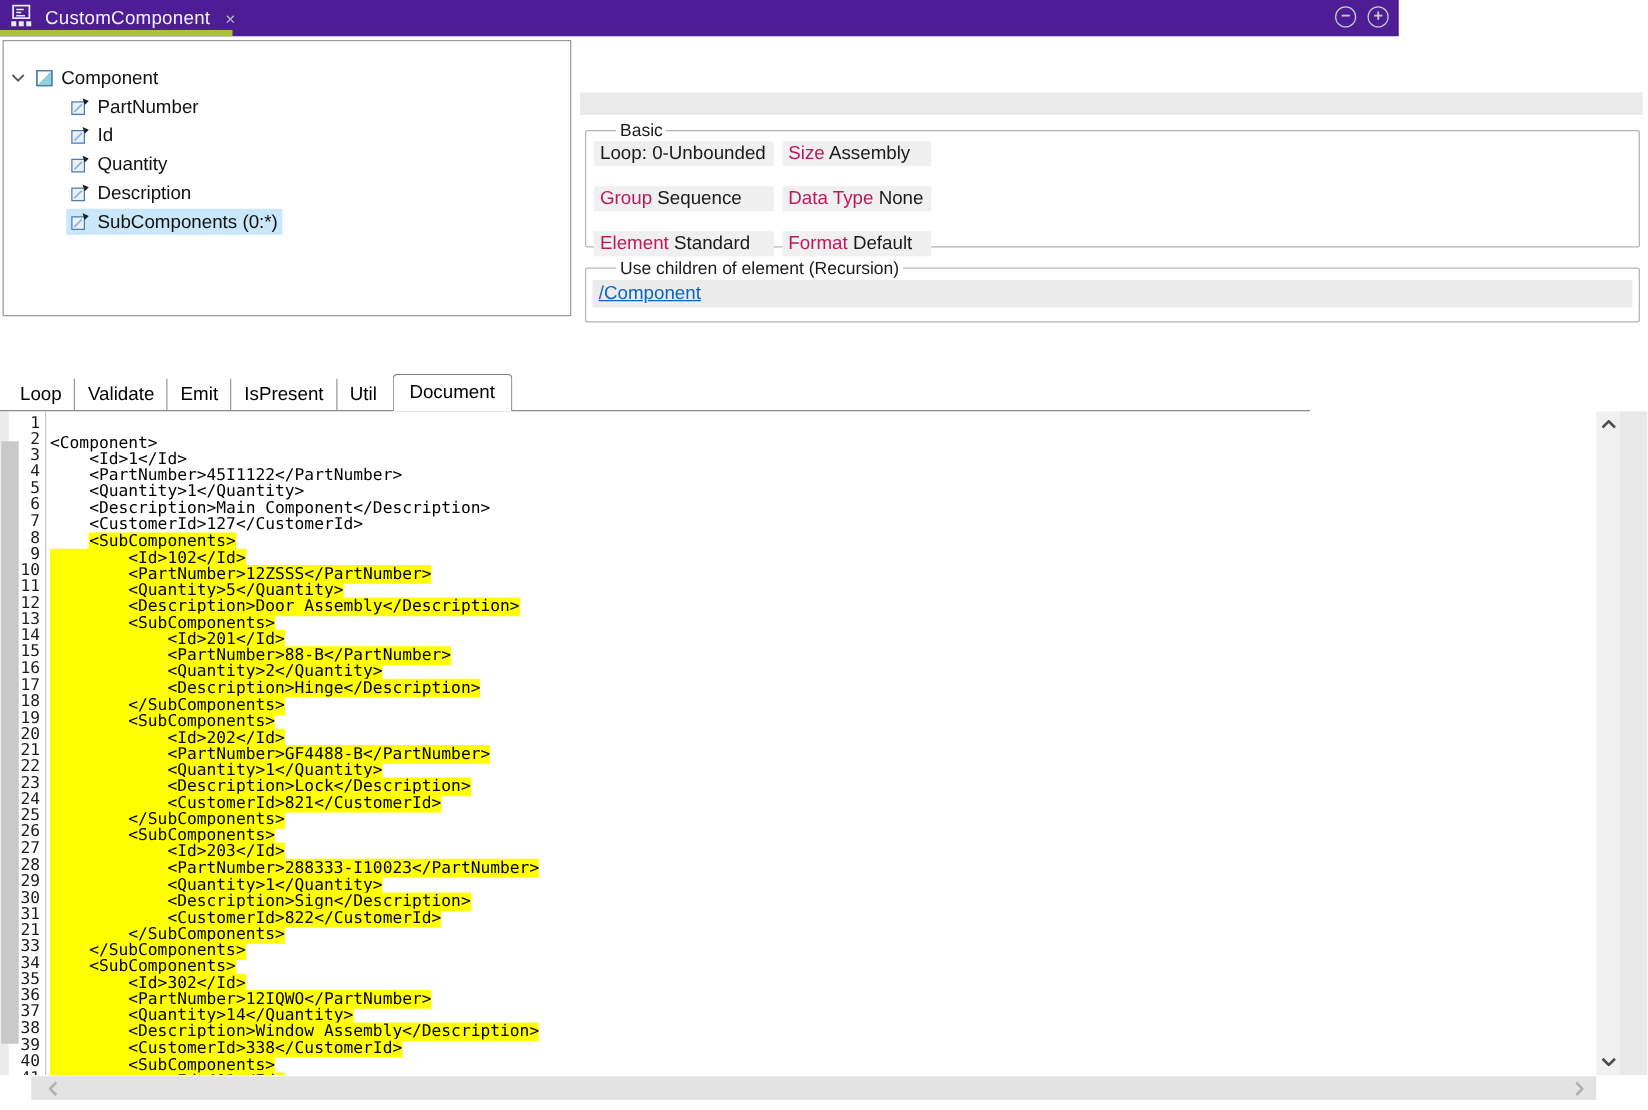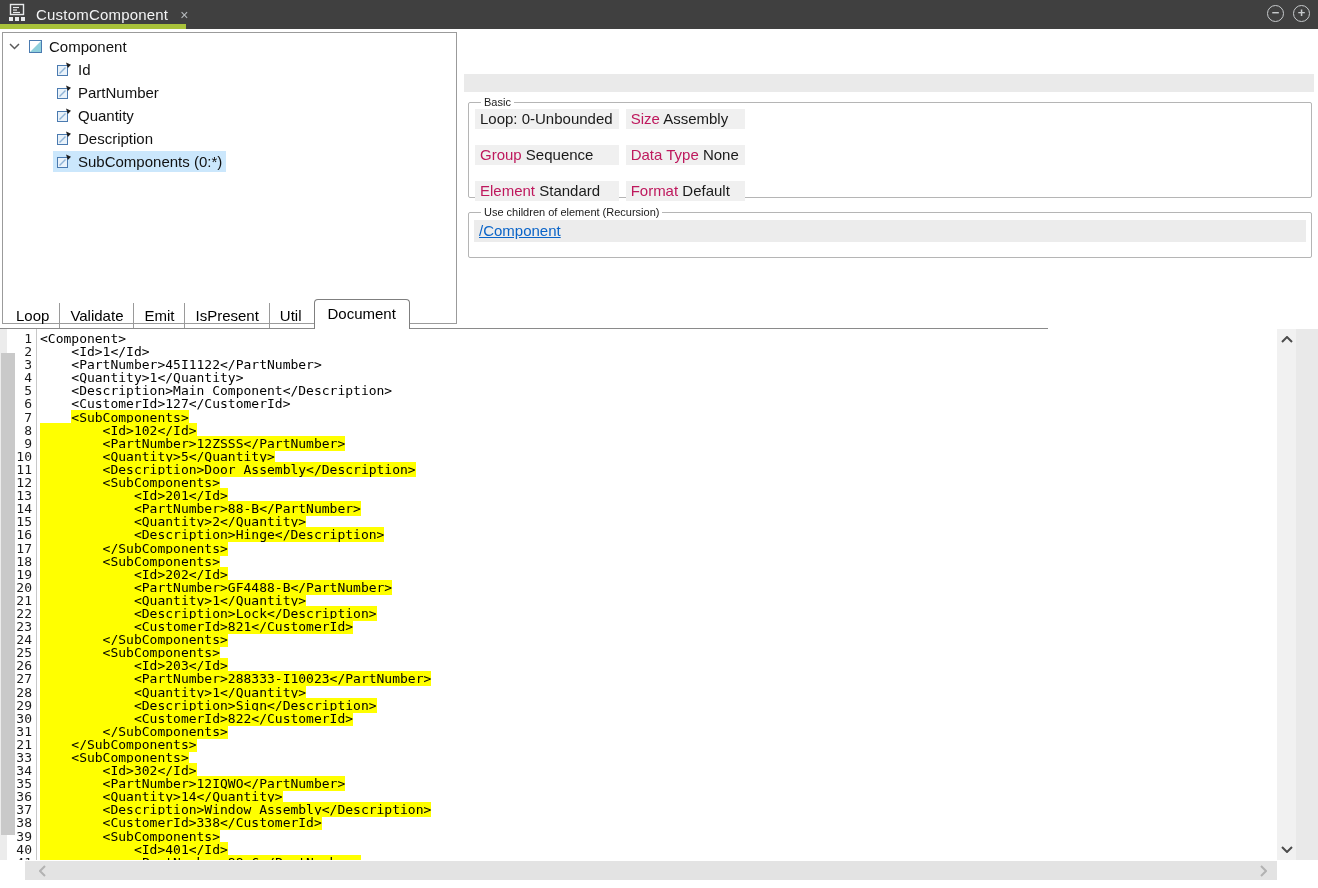--- a/index.html
+++ b/index.html
@@ -3,48 +3,48 @@
 <meta charset="utf-8">
 <style>
   * { box-sizing: border-box; }
   html,body { margin:0; padding:0; }
   body {
     width:1318px; height:888px; position:relative; overflow:hidden;
     background:#ffffff; font-family:"Liberation Sans", sans-serif; color:#1a1a1a;
   }
 
   
-  #titlebar { position:absolute; left:0; top:0; width:1318px; height:29px; background:#404040; }
+  #titlebar { position:absolute; left:0; top:0; width:1119px; height:29px; background:#4c1d95; }
   #titlebar .tab { position:absolute; left:0; top:0; height:29px; display:flex; align-items:center; padding:0 10px 0 7px; cursor:default; }
   #titlebar .tab-label { color:#f2f3f4; font-size:15px; margin-left:9px; letter-spacing:.2px; }
   #titlebar .tab-close { color:#b7bbbe; font-size:14px; margin-left:12px; }
   #titlebar .accent { position:absolute; left:0; bottom:0; width:186px; height:5px; background:#a9c23a; }
   #win-btns { position:absolute; right:8px; top:5px; display:flex; gap:9px; }
   .circle-btn { width:17px; height:17px; border:1.4px solid #c7cacc; border-radius:50%; color:#c7cacc;
     font-size:13px; line-height:13px; text-align:center; font-weight:bold; }
 
   
-  #tree-panel { position:absolute; left:2px; top:32px; width:455px; height:292px; background:#fff;
-    border:1px solid #9b9b9b; overflow:hidden; padding-top:2px; }
+  #tree-panel { position:absolute; left:2px; top:32px; width:455px; height:221px; background:#fff;
+    border:1px solid #9b9b9b; overflow:hidden; padding-top:18px; }
   .trow { height:23px; display:flex; align-items:center; padding-left:6px; }
   .trow.child { padding-left:50px; }
   .trow .chev { width:16px; display:flex; align-items:center; }
   .row-inner { display:flex; align-items:center; gap:6px; padding:2px 4px 2px 3px; }
   .row-inner.sel { background:#cbe7fc;justify-content:flex-end; }
   .trow .lbl { font-size:15px; color:#111; white-space:nowrap; }
 
   
   #right-panel { position:absolute; left:464px; top:32px; width:852px; height:258px; }
   #path-box { position:absolute; left:0; top:2px; width:850px; height:32px; background:#fff;
     border:1px solid #a6a6a6; font-size:15px; font-weight:bold; text-align:right;
     line-height:30px; padding-right:9px; }
   #gray-bar1 { position:absolute; left:0; top:42px; width:850px; height:18px; background:#eaeaea; }
   fieldset { position:absolute; left:4px; width:844px; border:1px solid #b5b5b5; border-radius:2px;
     margin:0; padding:0 4px 6px 4px; background:#fff; }
-  fieldset legend { font-size:11px; color:#1a1a1a; padding:0 3px; margin-left:8px; }
+  fieldset legend { font-size:14px; color:#1a1a1a; padding:0 3px; margin-left:20px; }
   #basic-box { top:64px; height:102px; }
   .chips { display:grid; grid-template-columns:max-content max-content; gap:16px 7px; padding:1px 2px 0 2px; }
   .chip { background:#f0f0f0; font-size:15px; padding:1px 6px 2px 5px; white-space:nowrap; color:#1a1a1a; }
   .chip .lbl { color:#be185d; }
   #rec-box { top:174px; height:52px; }
   .rec-bar { background:#ececec; height:22px; line-height:21px; margin:2px 1px 0 1px; padding-left:5px; }
   .rec-bar a { color:#0a64c8; font-size:15px; text-decoration:underline; cursor:pointer; }
 
   
   #tabs { position:absolute; left:0; top:300px; width:1048px; height:29px; }
@@ -55,21 +55,21 @@
   #tabs li.active { border:1px solid #7f7f7f; border-bottom:none; border-radius:4px 4px 0 0; background:#fff;
     z-index:3; padding:5px 13px 7px 13px; margin-left:2px; }
 
   
   #doc { position:absolute; left:0; top:329px; width:1318px; height:531px; background:#fff; overflow:hidden; }
   #left-strip { position:absolute; left:0; top:0; width:7px; height:531px; background:#ececec; }
   #gutter { position:absolute; left:7px; top:3px; width:25px; text-align:right;
     font-family:"DejaVu Sans Mono", monospace; font-size:13px; color:#1b1b1b; }
   #gutter div { height:13.1px; line-height:13.1px; }
   #gsep { position:absolute; left:36px; top:0; width:1px; height:531px; background:#c8c8c8; }
-  #code { position:absolute; left:40px; top:3px; font-family:"DejaVu Sans Mono", monospace;
+  #code { position:absolute; left:40px; top:19px; font-family:"DejaVu Sans Mono", monospace;
     font-size:13px; white-space:pre; color:#000; cursor:text; }
   #code .cl { height:13.1px; line-height:13.1px; }
   #code .hl { background:#ffff00; }
 
   
   #vscroll { position:absolute; left:1277px; top:0; width:19px; height:531px; background:#f1f1f1; }
   #vscroll .arr { position:absolute; left:0; width:19px; height:18px; display:flex; align-items:center; justify-content:center; }
   #vscroll .arr.up { top:2px; }
   #vscroll .arr.down { top:511px; }
   #vthumb { position:absolute; left:1px; top:24px; width:14px; height:482px; background:#c9c9c9; }
@@ -128,33 +128,33 @@
     </div>
     <div class="trow child">
       <span class="row-inner">
         <span style="display: inline-flex;">
           <svg width="16" height="15">
             <rect x="1.5" y="3.5" width="10" height="10" fill="#e9f2fa" stroke="#4a7ab0"></rect>
             <line x1="3.5" y1="11.5" x2="9.5" y2="5.5" stroke="#8fb3d6" stroke-width="1.4"></line>
             <path d="M10 0.5 L15 2.8 L11.8 6 Z" fill="#1d1d1d"></path>
           </svg>
         </span>
+        <span class="lbl">PartNumber</span>
+      </span>
+    </div>
+    <div class="trow child">
+      <span class="row-inner">
+        <span style="display: inline-flex;">
+          <svg width="16" height="15">
+            <rect x="1.5" y="3.5" width="10" height="10" fill="#e9f2fa" stroke="#4a7ab0"></rect>
+            <line x1="3.5" y1="11.5" x2="9.5" y2="5.5" stroke="#8fb3d6" stroke-width="1.4"></line>
+            <path d="M10 0.5 L15 2.8 L11.8 6 Z" fill="#1d1d1d"></path>
+          </svg>
+        </span>
         <span class="lbl">Id</span>
-      </span>
-    </div>
-    <div class="trow child">
-      <span class="row-inner">
-        <span style="display: inline-flex;">
-          <svg width="16" height="15">
-            <rect x="1.5" y="3.5" width="10" height="10" fill="#e9f2fa" stroke="#4a7ab0"></rect>
-            <line x1="3.5" y1="11.5" x2="9.5" y2="5.5" stroke="#8fb3d6" stroke-width="1.4"></line>
-            <path d="M10 0.5 L15 2.8 L11.8 6 Z" fill="#1d1d1d"></path>
-          </svg>
-        </span>
-        <span class="lbl">PartNumber</span>
       </span>
     </div>
     <div class="trow child">
       <span class="row-inner">
         <span style="display: inline-flex;">
           <svg width="16" height="15">
             <rect x="1.5" y="3.5" width="10" height="10" fill="#e9f2fa" stroke="#4a7ab0"></rect>
             <line x1="3.5" y1="11.5" x2="9.5" y2="5.5" stroke="#8fb3d6" stroke-width="1.4"></line>
             <path d="M10 0.5 L15 2.8 L11.8 6 Z" fill="#1d1d1d"></path>
           </svg>

